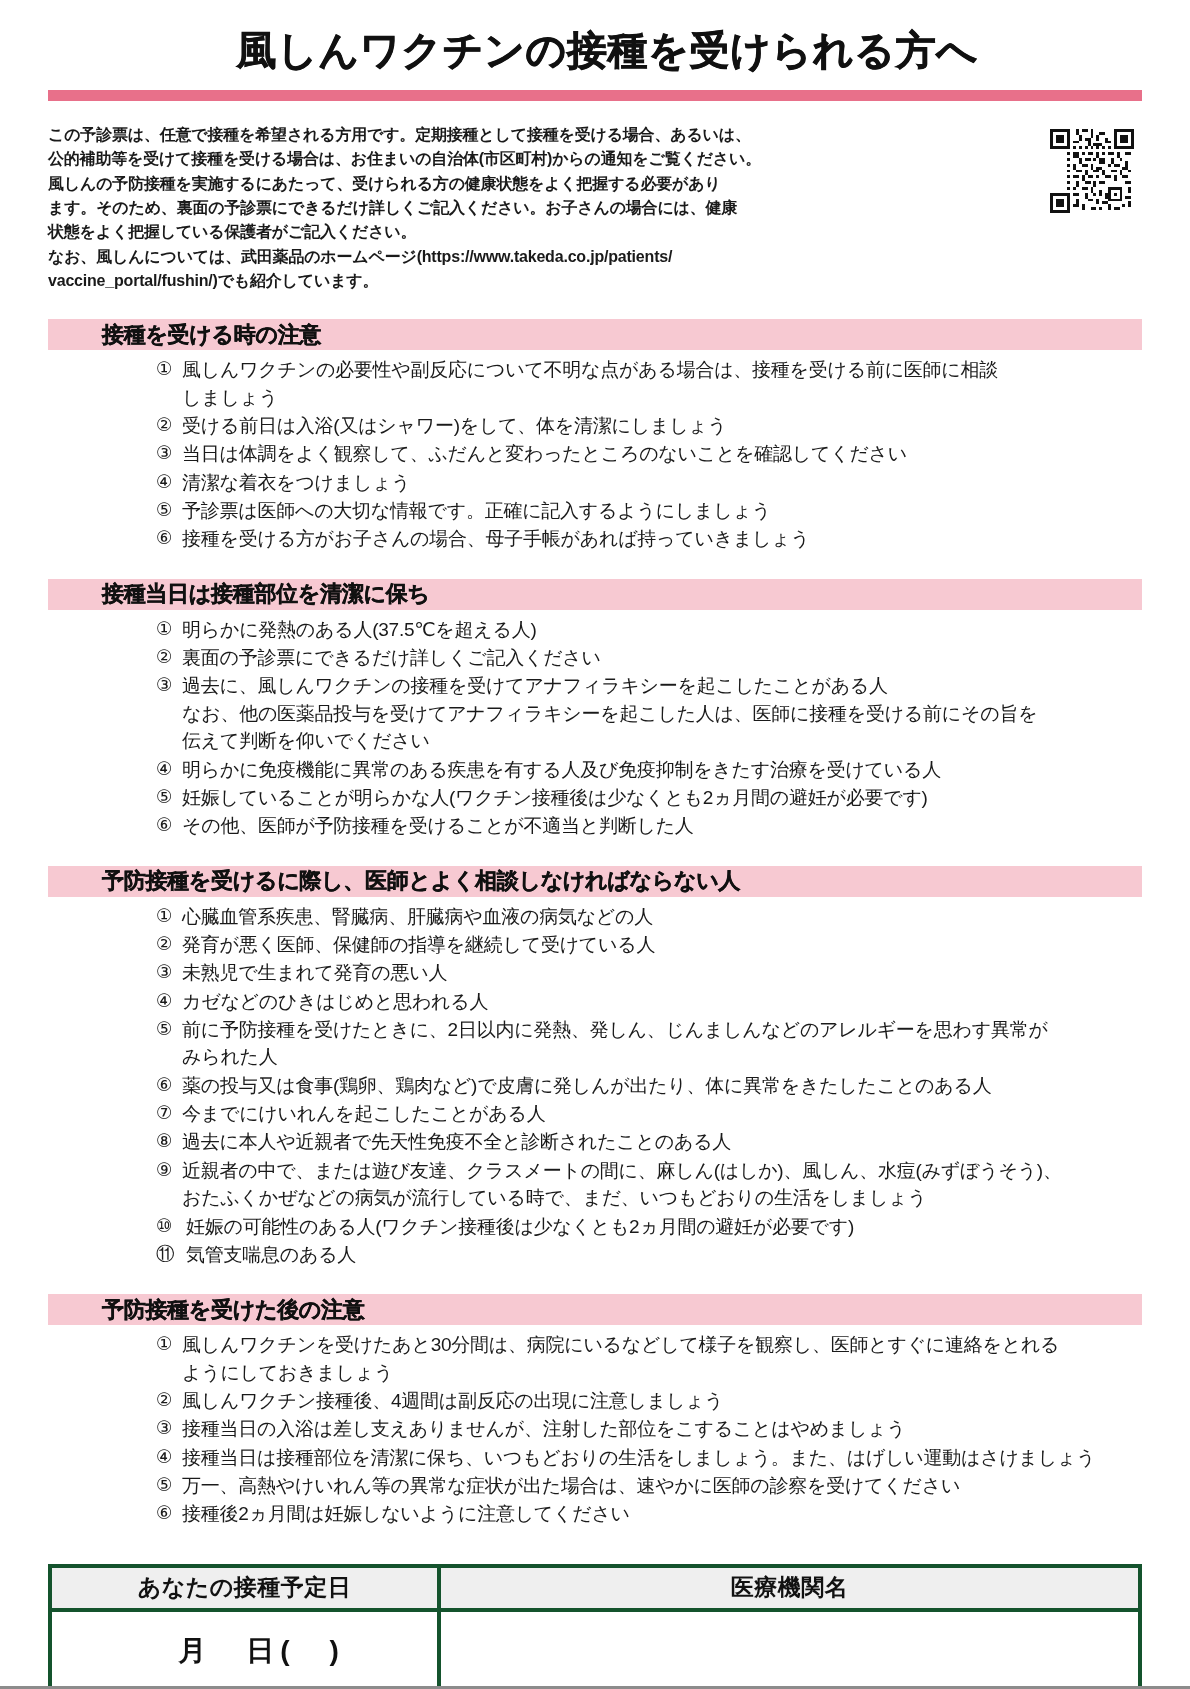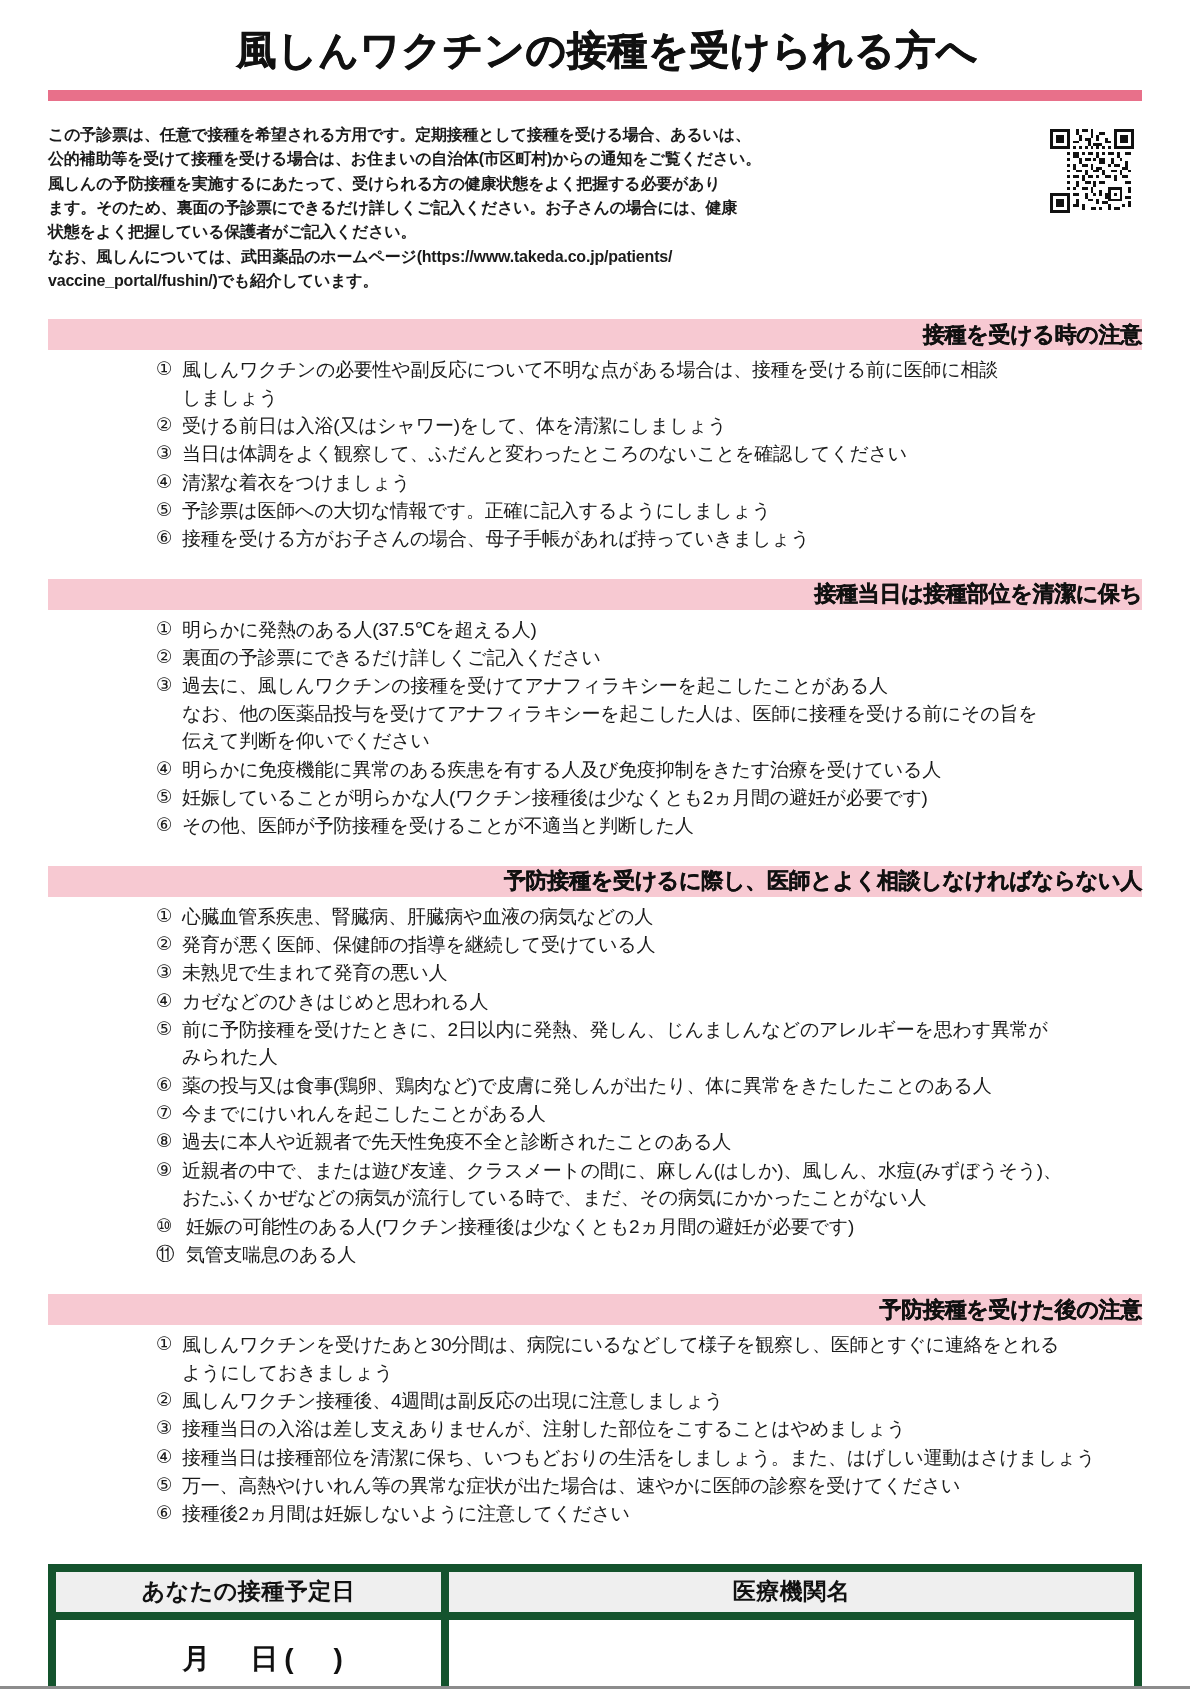--- a/index.html
+++ b/index.html
@@ -64,21 +64,20 @@
   }
 
   
   .section { margin: 0 48px; }
   .section-head {
     display: flex;
     align-items: center;
     background: #F7C9D2;
     height: 31px;
     margin-top: 26px;
-    justify-content: flex-end;
   }
   .section-head .swatch-gap { width: 54px; flex: none; }
   .section-head .section-title {
     font-size: 22px;
     font-weight: 900;
     color: #111111;
     letter-spacing: -0.3px;
     white-space: nowrap;
     line-height: 1;
     -webkit-text-stroke: 0.4px #111111;
@@ -112,21 +111,21 @@
 
   
   .appt-table {
     margin: 36px 48px 0 48px;
     border: 2.5px solid #2b2b2b;
     border-collapse: collapse;
     width: calc(1190px - 96px);
     table-layout: fixed;
   }
   .appt-table th, .appt-table td {
-    border: 8px solid #14532d;
+    border: 4px solid #14532d;
     padding: 0;
   }
   .appt-table th {
     background: #EFEFEF;
     font-size: 23px;
     font-weight: 900;
     height: 40px;
     color: #111;
     letter-spacing: 0.5px;
   }
@@ -395,21 +394,21 @@
       <li>
           <span class="marker">⑦</span>
           <span class="txt">今までにけいれんを起こしたことがある人</span>
         </li>
       <li>
           <span class="marker">⑧</span>
           <span class="txt">過去に本人や近親者で先天性免疫不全と診断されたことのある人</span>
         </li>
       <li>
           <span class="marker">⑨</span>
-          <span class="txt"><span>近親者の中で、または遊び友達、クラスメートの間に、麻しん(はしか)、風しん、水痘(みずぼうそう)、</span><span class="cont">おたふくかぜなどの病気が流行している時で、まだ、その病気にかかったことがない人</span></span>
+          <span class="txt"><span>近親者の中で、または遊び友達、クラスメートの間に、麻しん(はしか)、風しん、水痘(みずぼうそう)、</span><span class="cont">おたふくかぜなどの病気が流行している時で、まだ、いつもどおりの生活をしましょう</span></span>
         </li>
       <li>
           <span class="marker wide">⑩</span>
           <span class="txt">妊娠の可能性のある人(ワクチン接種後は少なくとも2ヵ月間の避妊が必要です)</span>
         </li>
       <li>
           <span class="marker wide">⑪</span>
           <span class="txt">気管支喘息のある人</span>
         </li>
     </ul>

